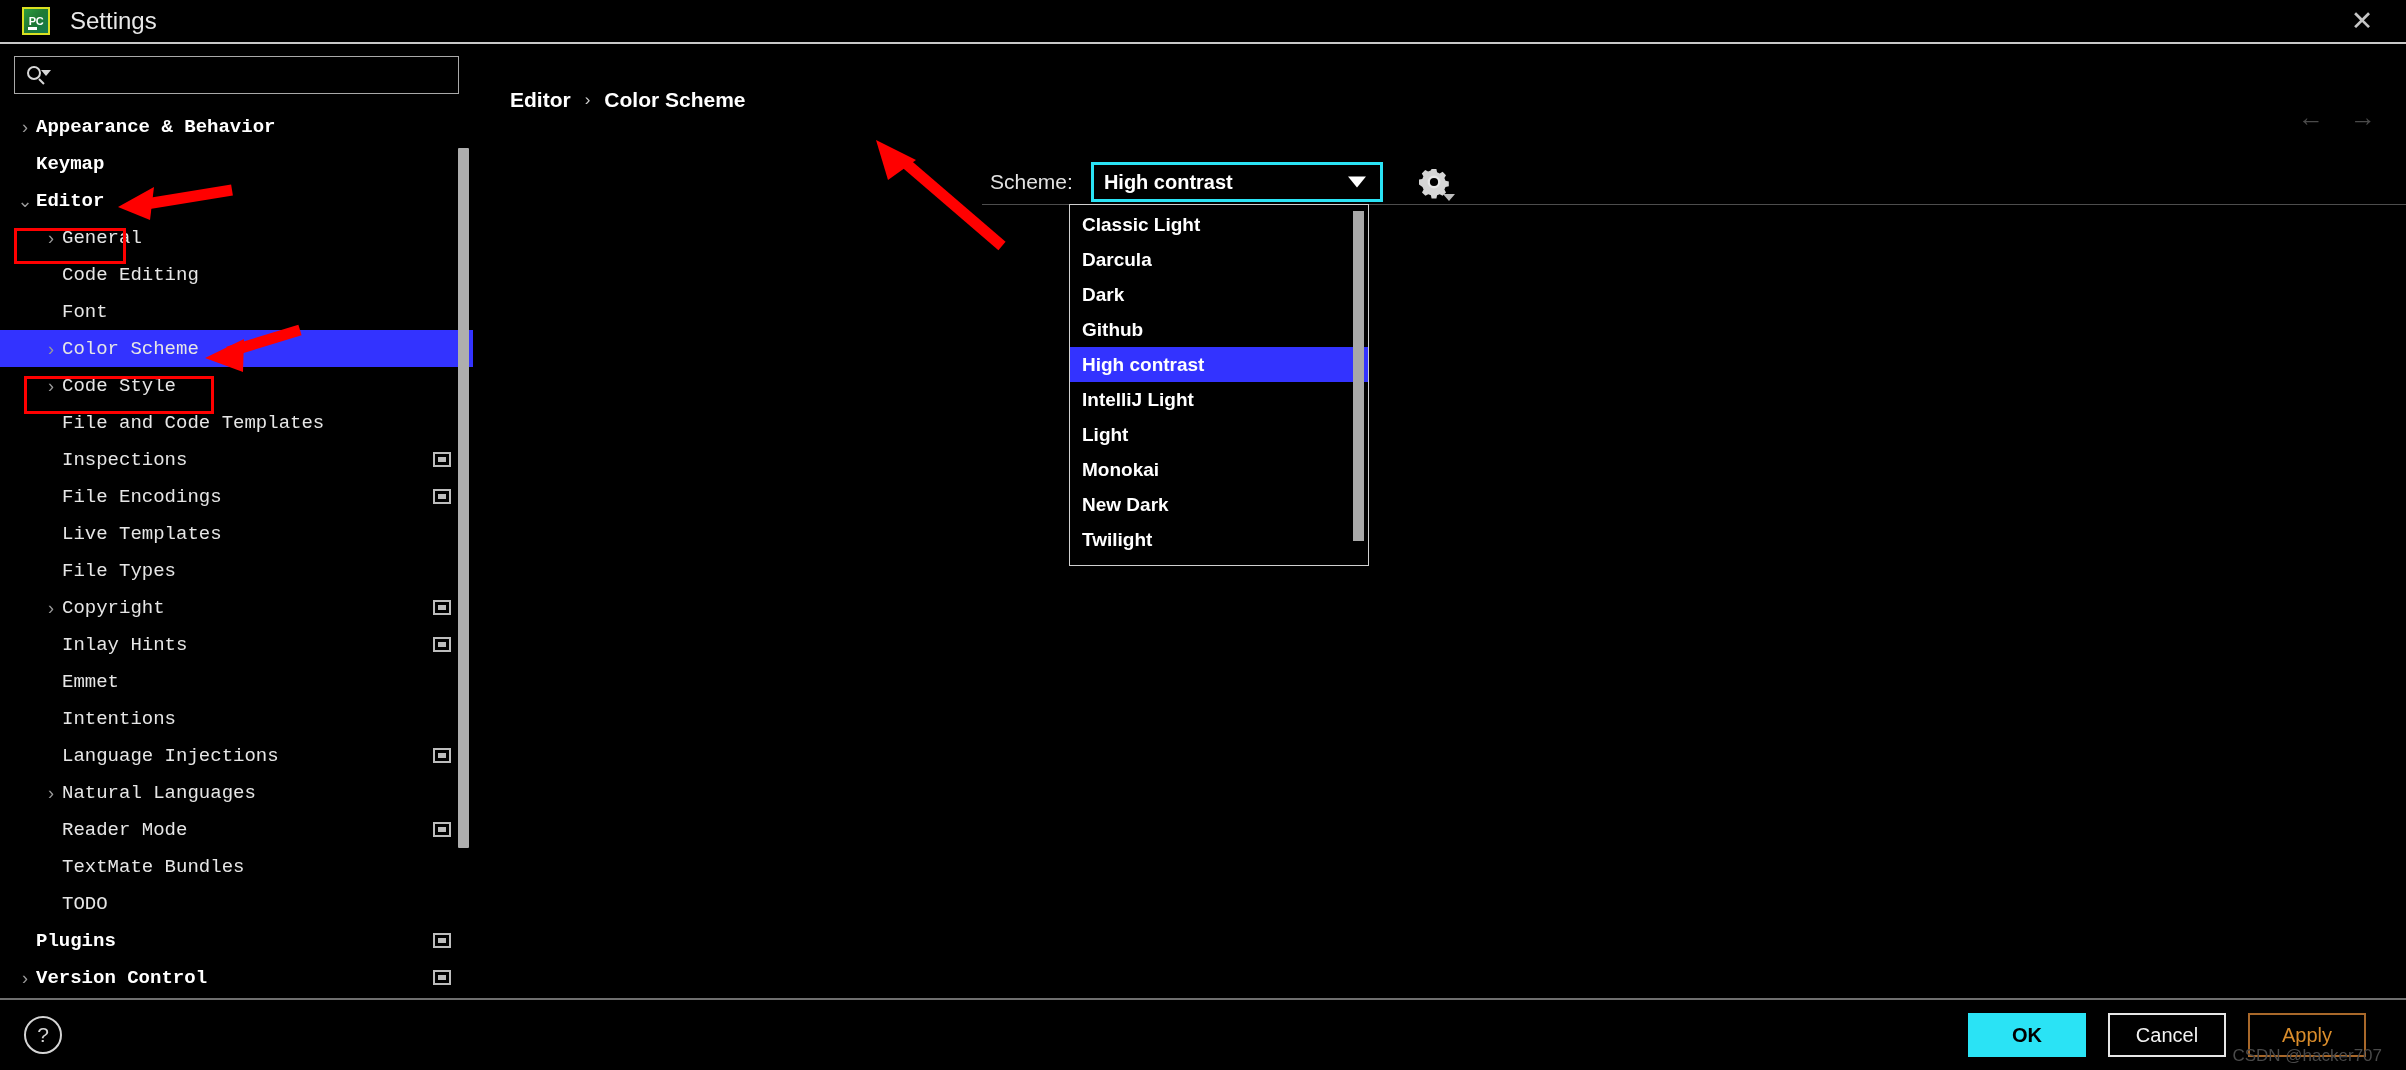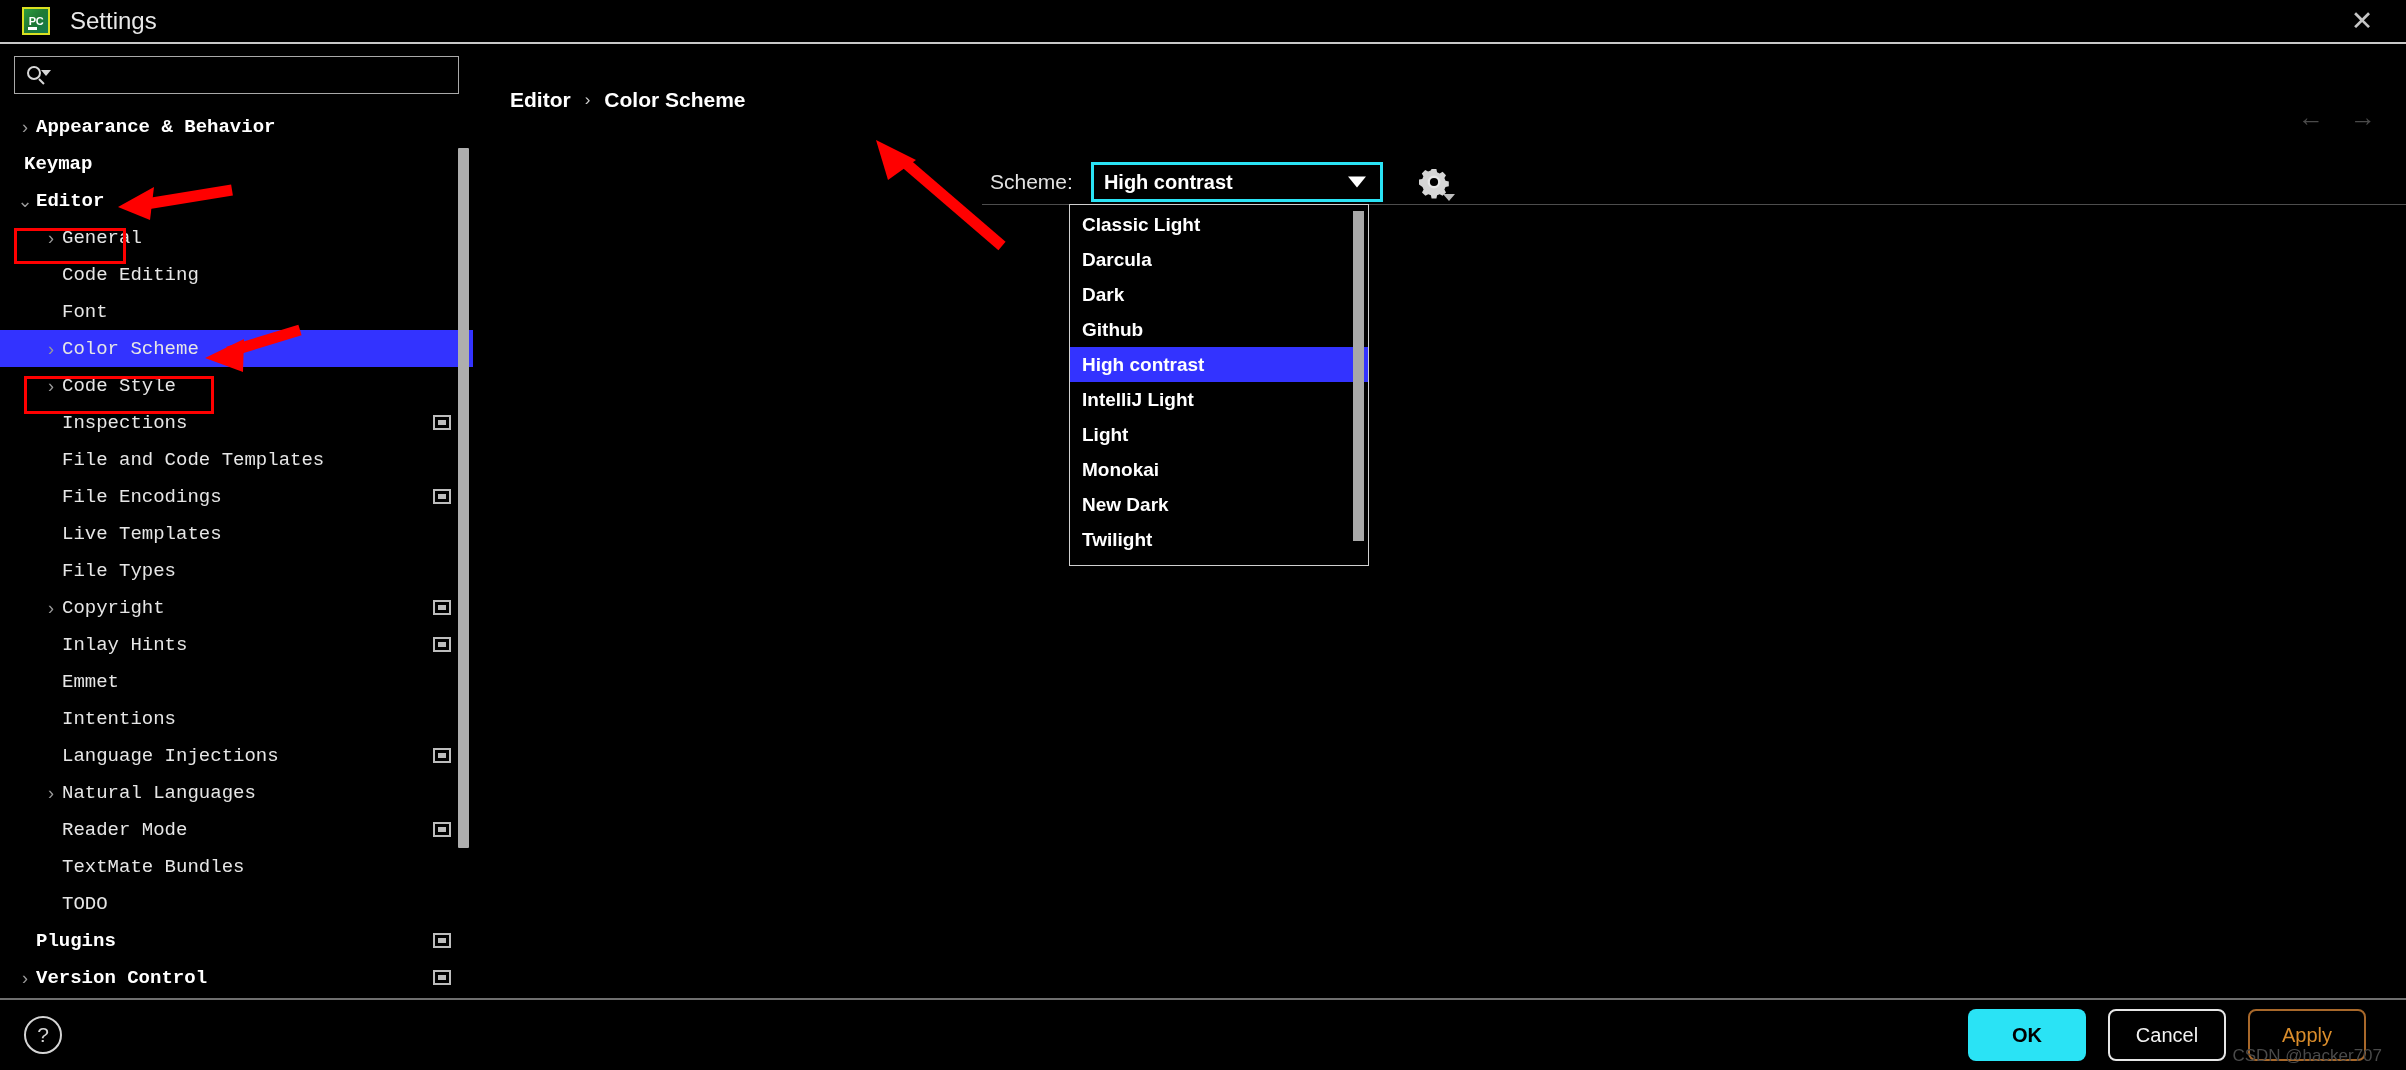--- a/index.html
+++ b/index.html
@@ -210,24 +210,24 @@
     margin-left: 24px; width: 38px; height: 38px; border-radius: 50%;
     border: 2px solid #d4d4d4; color: #d4d4d4; font-size: 21px;
     display: flex; align-items: center; justify-content: center; cursor: pointer;
     font-family: "Liberation Sans", sans-serif;
   }
   .footer-right {
     margin-left: auto; margin-right: 40px;
     display: flex; align-items: center; gap: 22px;
   }
   .btn {
-    height: 52px; min-width: 118px; padding: 12px 24px;
+    height: 44px; min-width: 118px; padding: 12px 24px;
     display: flex; align-items: center; justify-content: center;
     font-size: 20px; font-family: "Liberation Sans", sans-serif; cursor: pointer;
-    border-radius: 8px;
+    border-radius: 0;
   }
   .btn-ok { background: #2ae3f5; color: #000000; font-weight: bold; border: none; }
   .btn-cancel { background: #000000; color: #f2f2f2; border: 2px solid #e6e6e6; }
   .btn-apply { background: #000000; color: #d98c2b; border: 2px solid #a8682a; }
   .watermark {
     position: absolute; right: 24px; bottom: 4px;
     color: #4a4a4a; font-size: 17px; font-family: "Liberation Sans", sans-serif;
   }
 </style>
 </head>
@@ -256,21 +256,21 @@
           </div>
           <input class="search-input" type="text" placeholder="" style="">
         </div>
       </div>
 
       <div class="tree" id="tree">
           <div class="tree-item bold" style="padding-left: 14px;">
             <span class="chev">›</span>
             <span class="tree-label">Appearance &amp; Behavior</span>
           </div>
-          <div class="tree-item bold" style="padding-left: 2px;">
+          <div class="tree-item bold" style="padding-left: 14px;">
             <span class="chev blank"></span>
             <span class="tree-label">Keymap</span>
           </div>
           <div class="tree-item bold" style="padding-left: 14px;">
             <span class="chev">⌄</span>
             <span class="tree-label">Editor</span>
           </div>
           <div class="tree-item" style="padding-left: 40px;">
             <span class="chev">›</span>
             <span class="tree-label">General</span>
@@ -286,26 +286,26 @@
           <div class="tree-item selected" style="padding-left: 40px;">
             <span class="chev">›</span>
             <span class="tree-label">Color Scheme</span>
           </div>
           <div class="tree-item" style="padding-left: 40px;">
             <span class="chev">›</span>
             <span class="tree-label">Code Style</span>
           </div>
           <div class="tree-item" style="padding-left: 40px;">
             <span class="chev blank"></span>
+            <span class="tree-label">File and Code Templates</span>
+          </div>
+          <div class="tree-item" style="padding-left: 40px;">
+            <span class="chev blank"></span>
             <span class="tree-label">Inspections</span>
             <span class="mini-icon"></span>
-          </div>
-          <div class="tree-item" style="padding-left: 40px;">
-            <span class="chev blank"></span>
-            <span class="tree-label">File and Code Templates</span>
           </div>
           <div class="tree-item" style="padding-left: 40px; text-align: center;">
             <span class="chev blank"></span>
             <span class="tree-label">File Encodings</span>
             <span class="mini-icon"></span>
           </div>
           <div class="tree-item" style="padding-left: 40px;">
             <span class="chev blank"></span>
             <span class="tree-label">Live Templates</span>
           </div>

